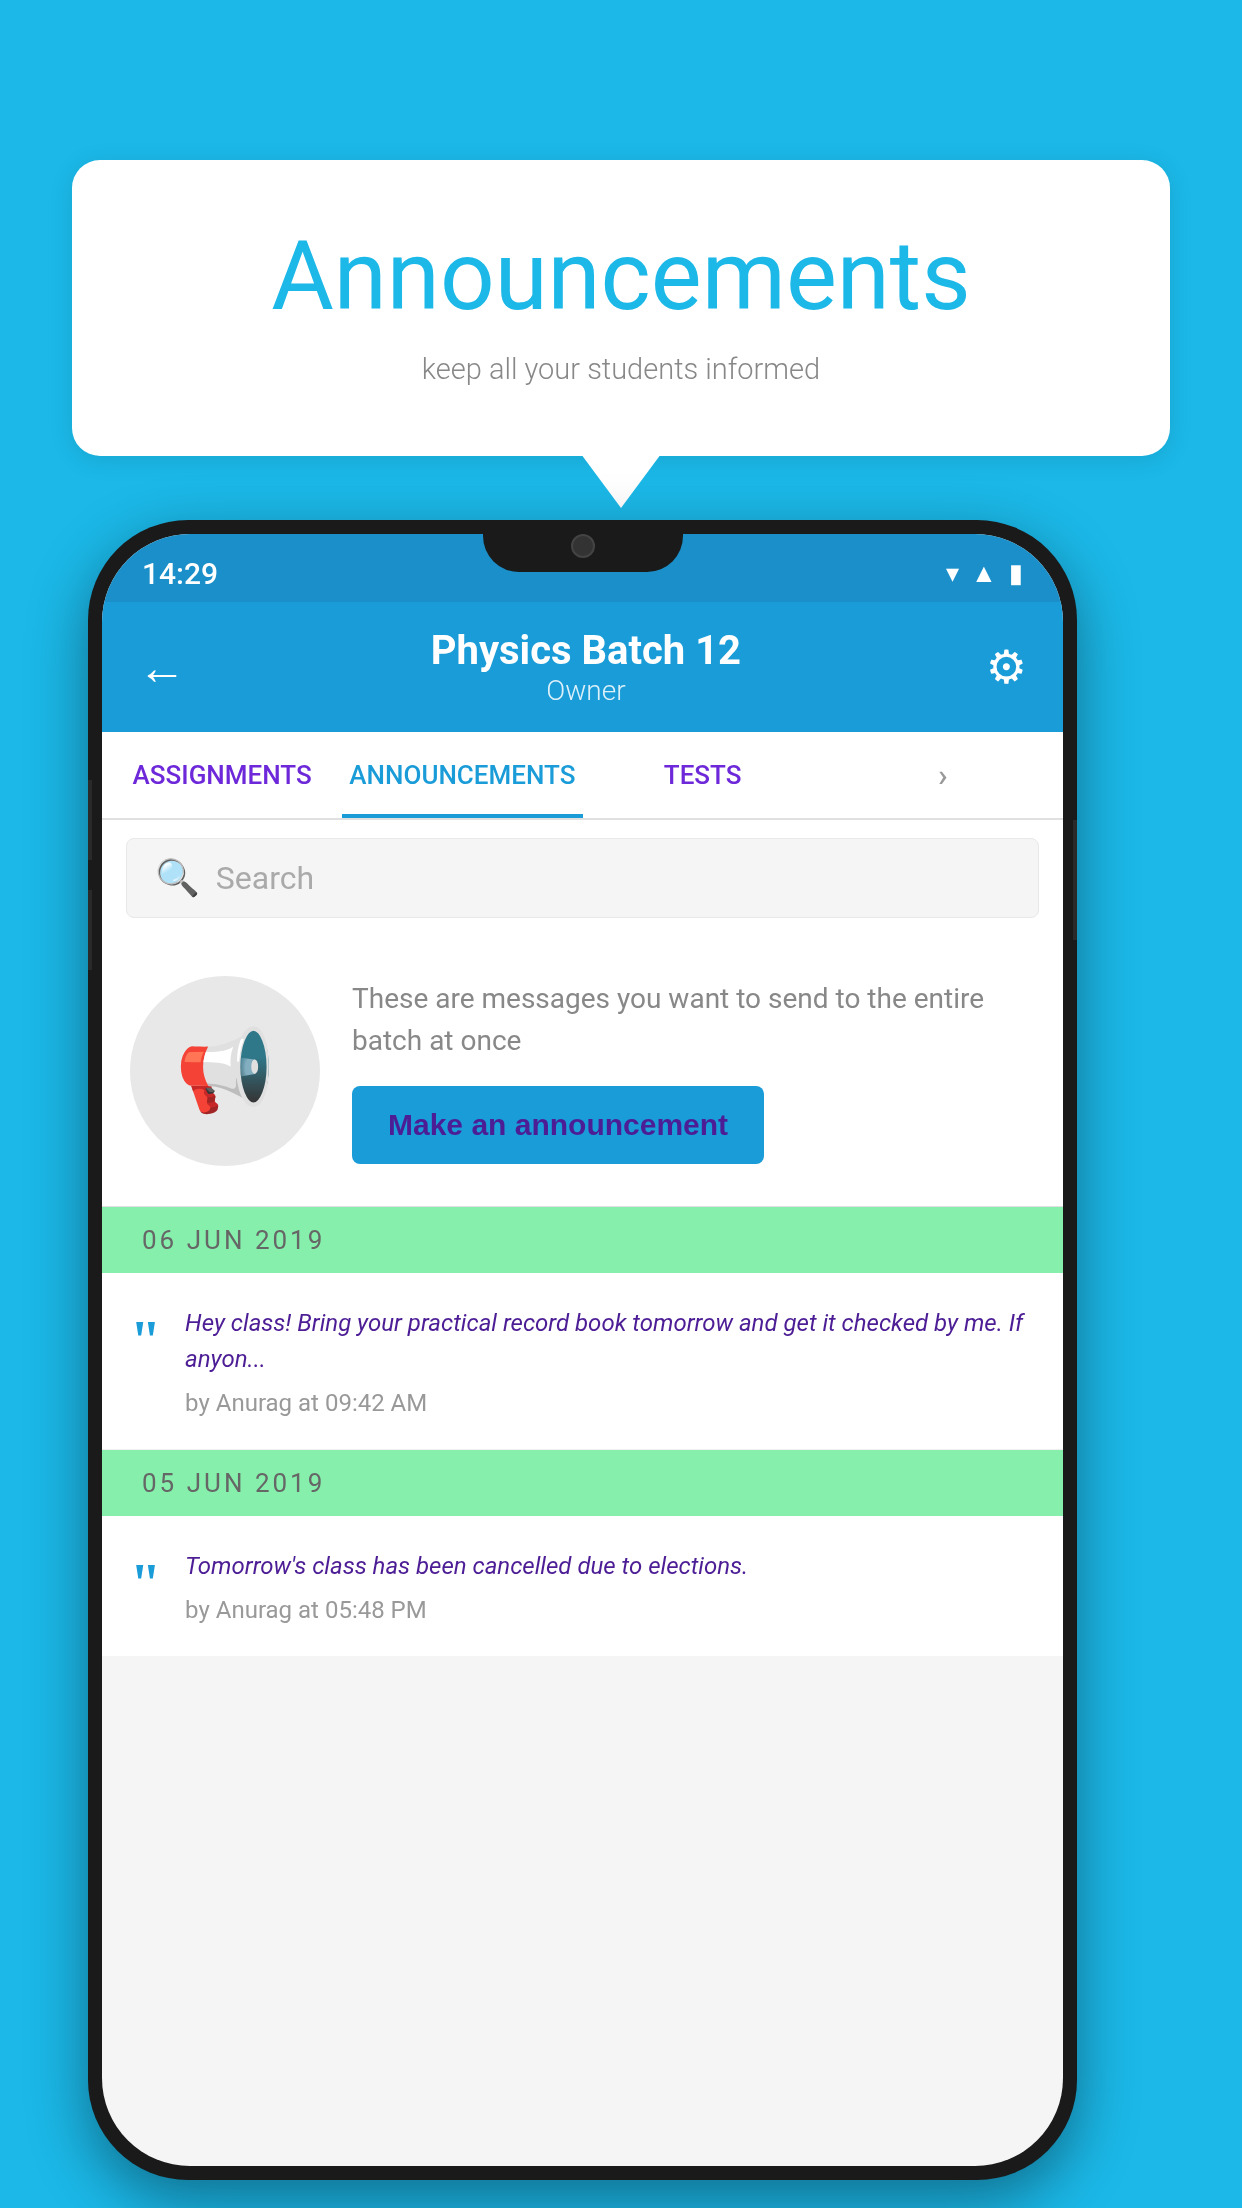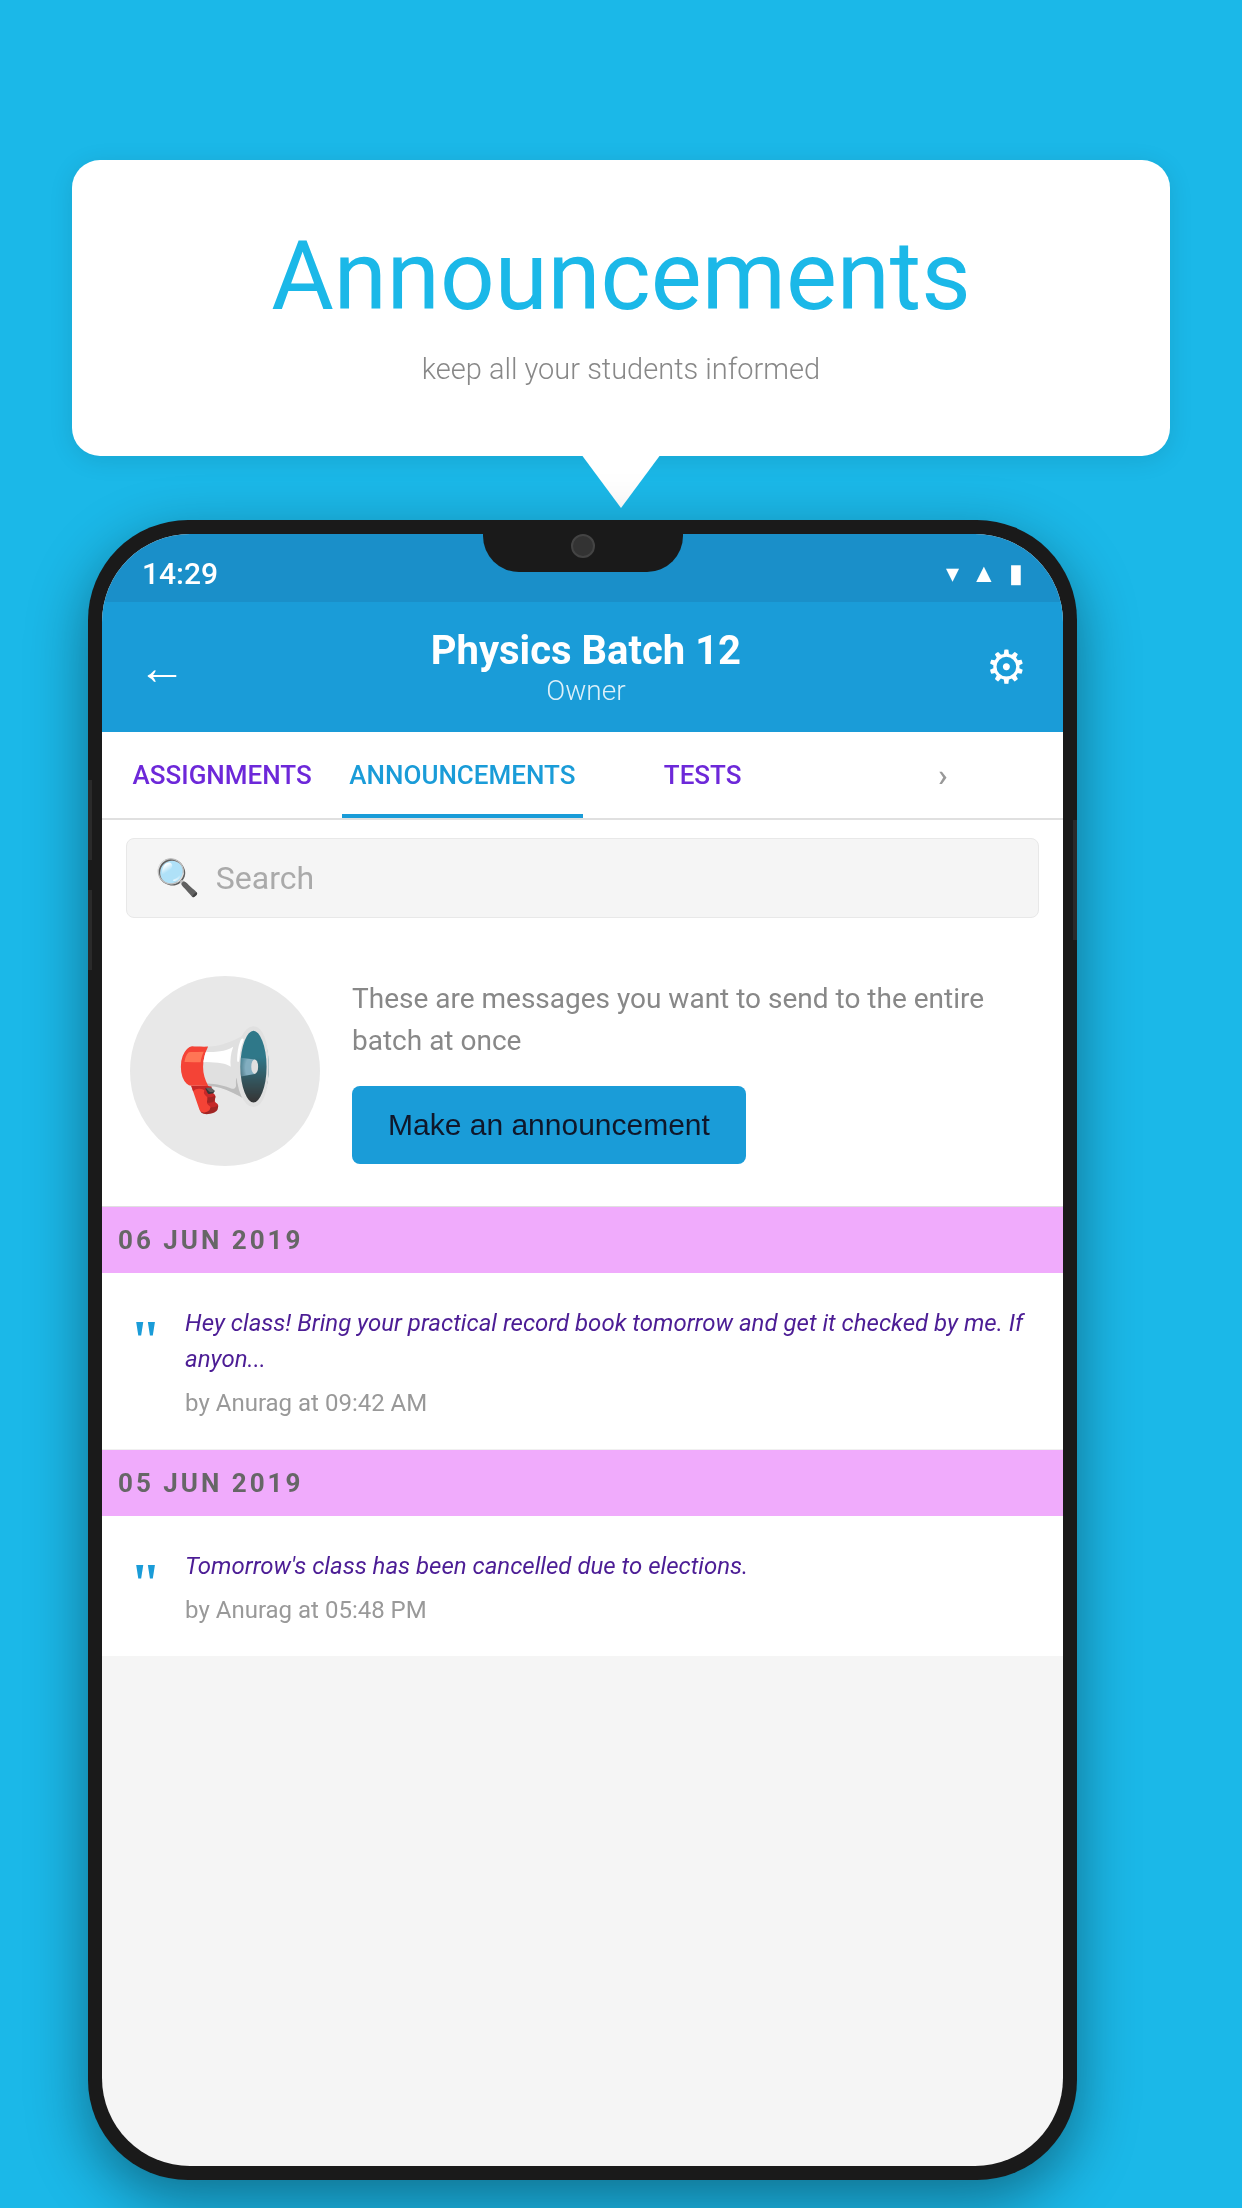--- a/index.html
+++ b/index.html
@@ -240,35 +240,35 @@
       flex: 1;
     }
     .announce-desc {
       font-size: 28px;
       color: #888;
       line-height: 1.5;
       margin-bottom: 24px;
     }
     .announce-btn {
       background: #1a9cd8;
-      color: #0f172a;
+      color: #4c1d95;
       border: none;
       border-radius: 8px;
       padding: 22px 36px;
       font-size: 30px;
+      font-weight: 700;
+      cursor: pointer;
+    }
+
+    
+    .date-separator {
+      background: #86efac;
+      padding: 18px 40px;
+      font-size: 26px;
       font-weight: 400;
-      cursor: pointer;
-    }
-
-    
-    .date-separator {
-      background: #f0abfc;
-      padding: 18px 16px;
-      font-size: 26px;
-      font-weight: 700;
       color: #666;
       letter-spacing: 3px;
     }
 
     
     .announcement-item {
       background: white;
       padding: 32px 28px;
       display: flex;
       align-items: flex-start;

